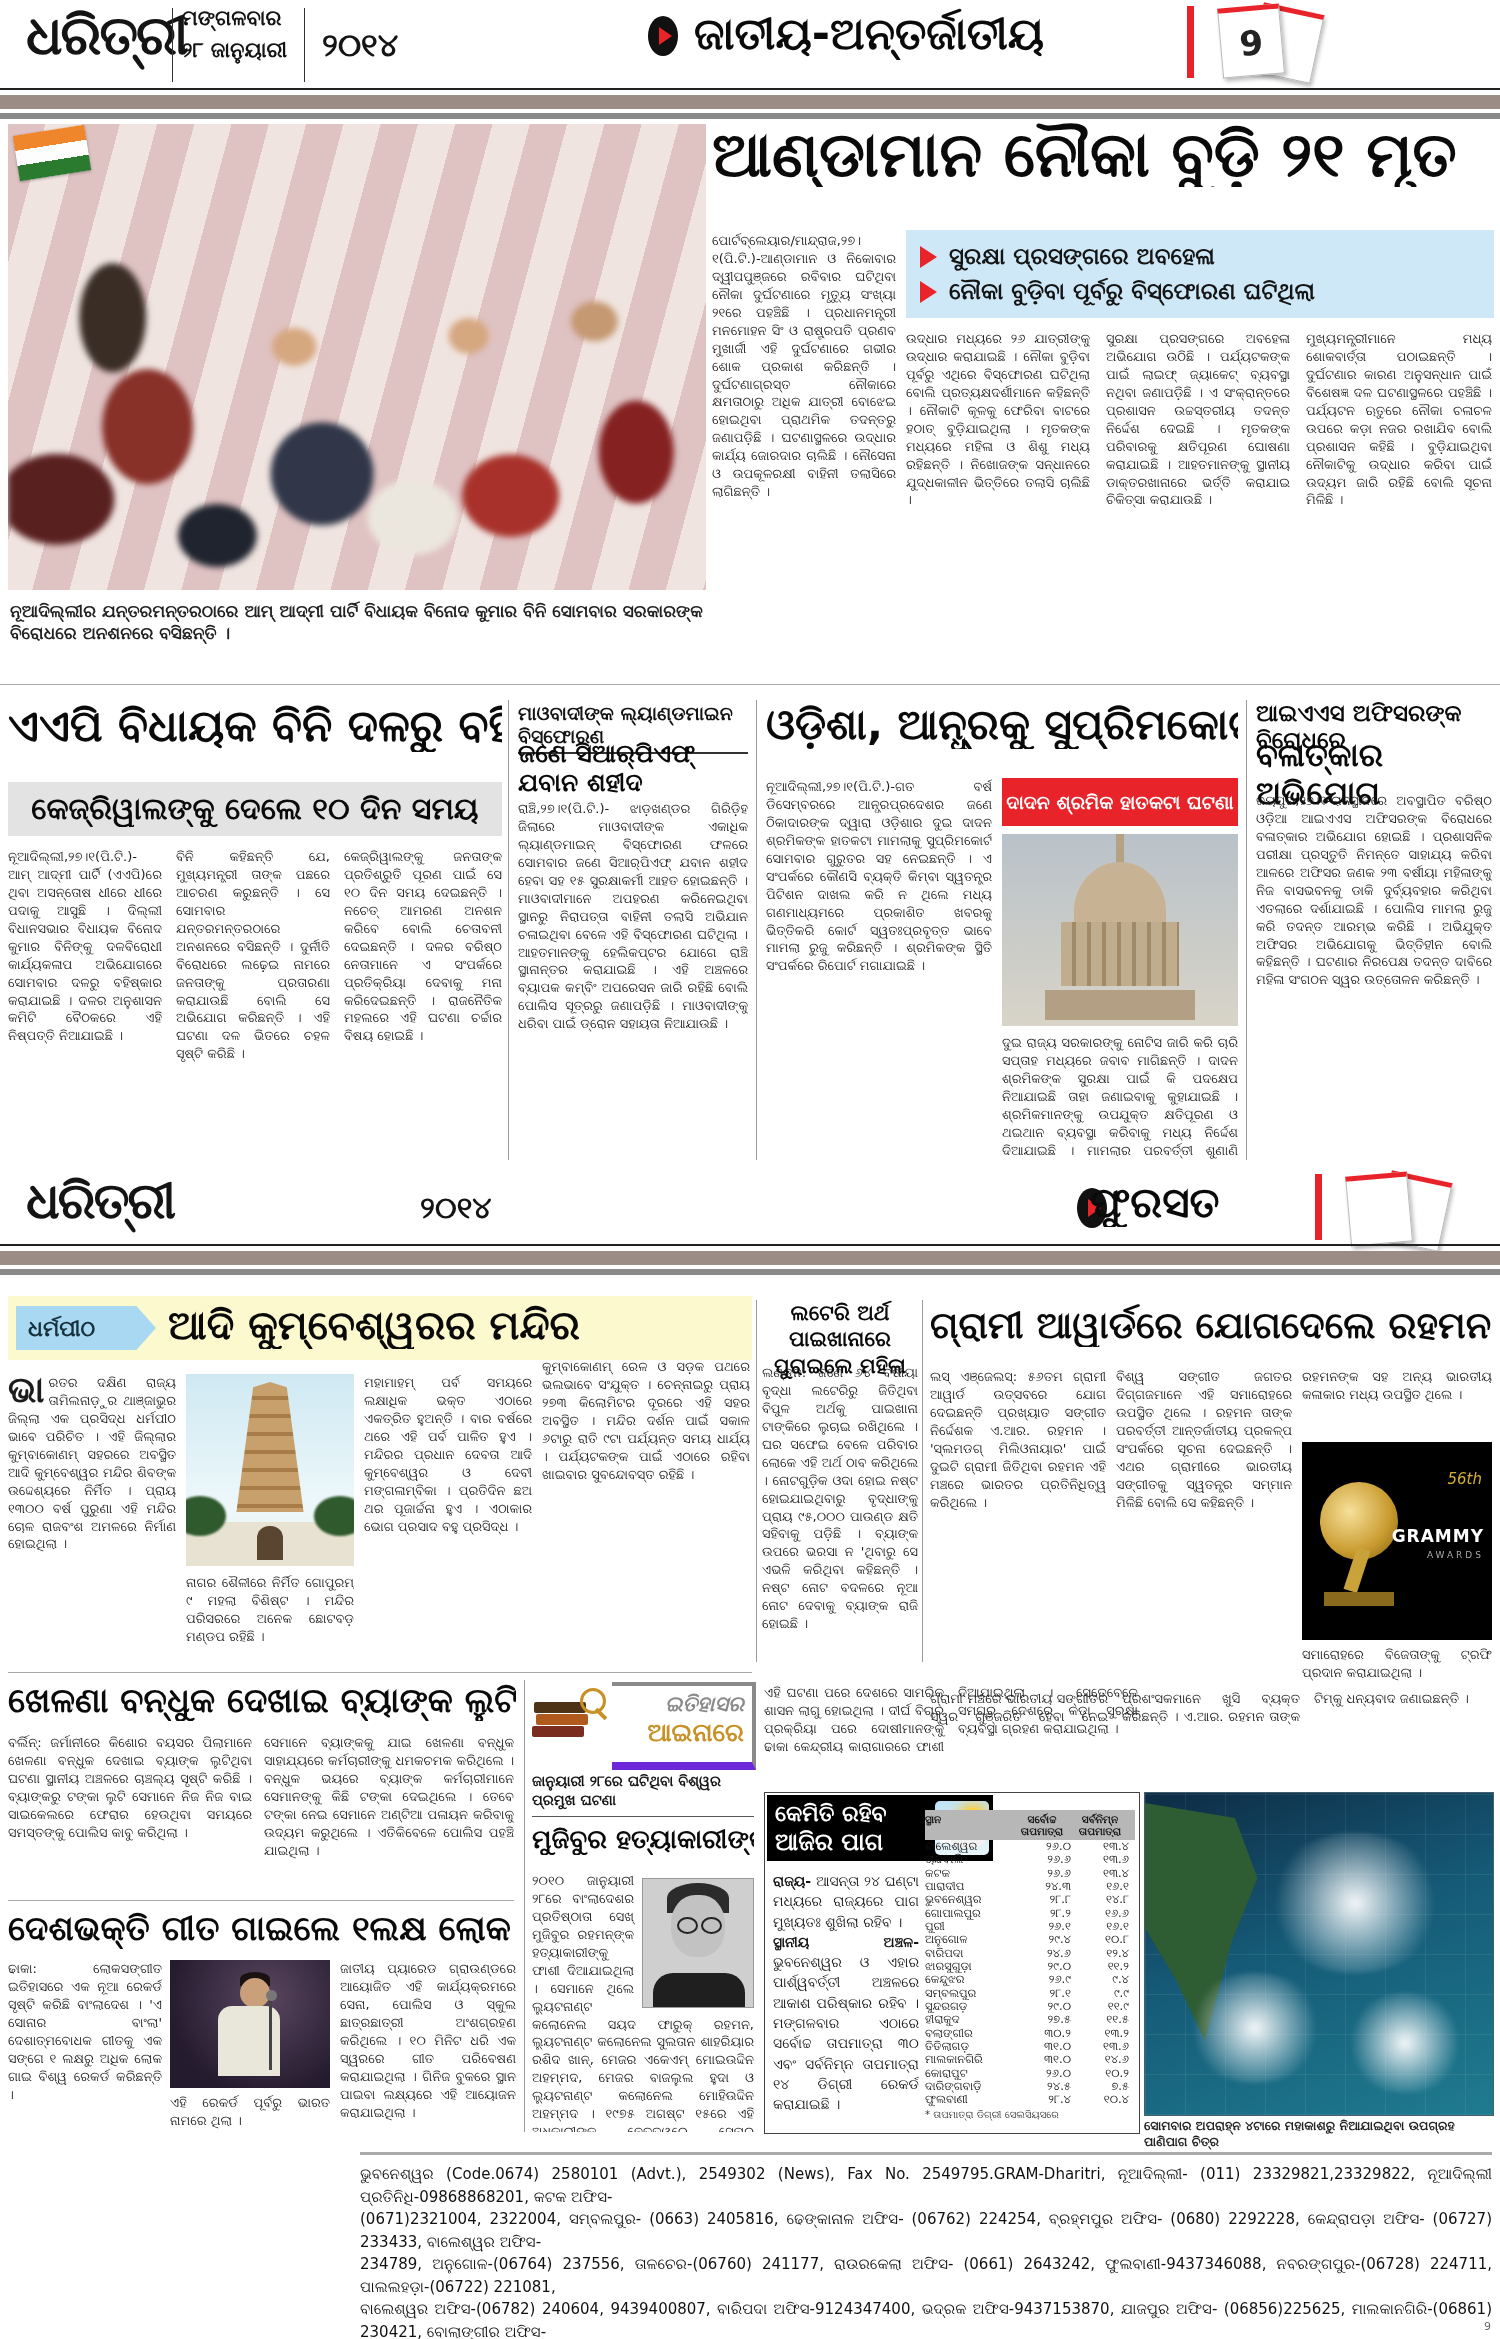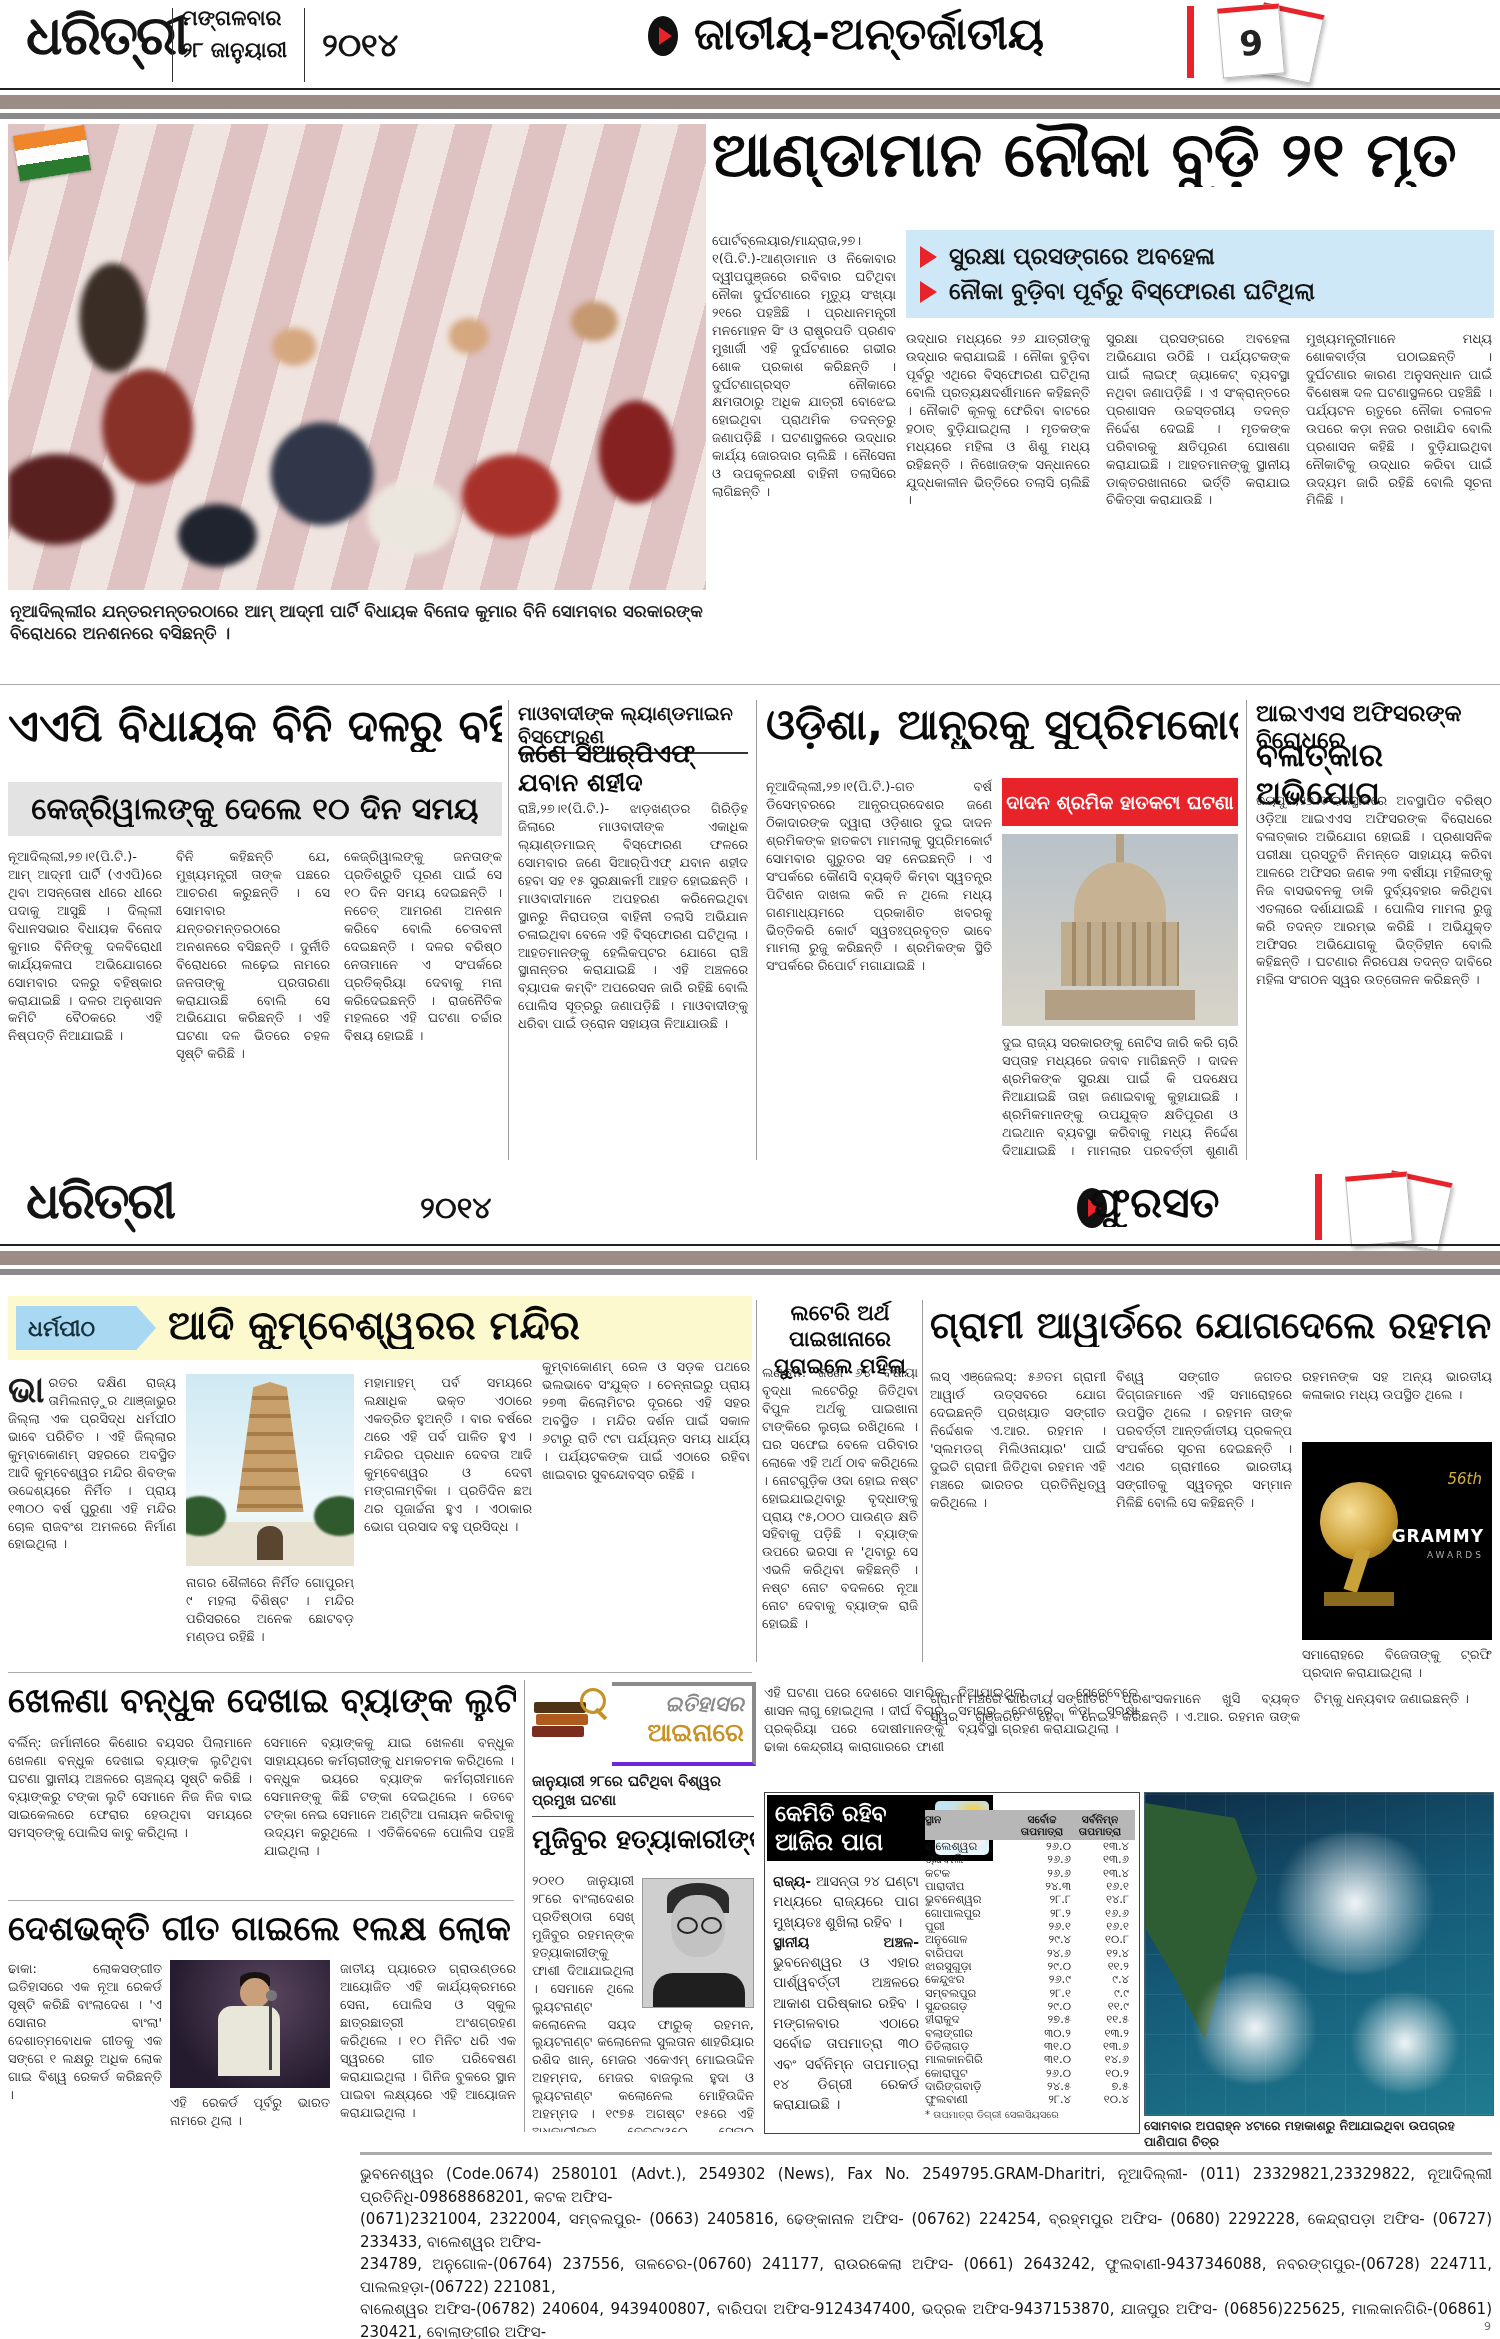--- a/index.html
+++ b/index.html
@@ -91,21 +91,21 @@
      box-shadow:0 0 12px 5px rgba(255,200,40,.85);}
   .cl1{position:absolute;left:2px;top:28px;width:38px;height:16px;border-radius:50%;background:#fff;}
   .cl2{position:absolute;left:16px;top:33px;width:34px;height:14px;border-radius:50%;background:#f2f2f2;}
   .tagblue{background:#a9d9f2;clip-path:polygon(0 0,86% 0,100% 50%,86% 100%,0 100%);
      display:flex;align-items:center;justify-content:flex-start;padding-left:12px;font-weight:bold;font-size:22px;color:#17303d;}
   .ybar{background:#fcf9cf;}
   .books{position:relative;}
   .bk{position:absolute;left:0;width:52px;height:11px;border-radius:2px;}
   .mag{position:absolute;right:0;top:0;width:20px;height:20px;border:3px solid #c79126;border-radius:50%;}
   .mag::after{content:"";position:absolute;left:16px;top:16px;width:4px;height:14px;background:#c79126;transform:rotate(-45deg);}
-  .histbrack{border-right:4px solid #8a8a8a;border-top:4px solid #8a8a8a;border-bottom:4px solid #6d28d9;}
+  .histbrack{border-right:4px solid #8a8a8a;border-top:4px solid #8a8a8a;border-bottom:8px solid #6d28d9;}
   .wbox{border:1px solid #444;}
   .wrow{display:flex;font-size:11.5px;line-height:1.16;}
   .wrow .wc{width:88px;overflow:hidden;white-space:nowrap;font-family:Liberation Mono, monospace;}
   .wrow .wt{width:58px;text-align:right;overflow:hidden;}
   .whead{display:flex;background:#b7b7b7;font-weight:bold;font-size:10.5px;line-height:1.15;padding:3px 0;}
   .whead span{overflow:hidden;}
   .fline{font-size:15px;line-height:1.5;text-align:justify;color:#111;}
   .fbracket{position:absolute;top:0;width:22px;height:100%;}
   .fbracket.l{border-left:9px solid #9a9a9a;border-top:9px solid #9a9a9a;border-bottom:9px solid #9a9a9a;}
   .fbracket.r{border-right:9px solid #9a9a9a;border-top:9px solid #9a9a9a;border-bottom:9px solid #9a9a9a;}

